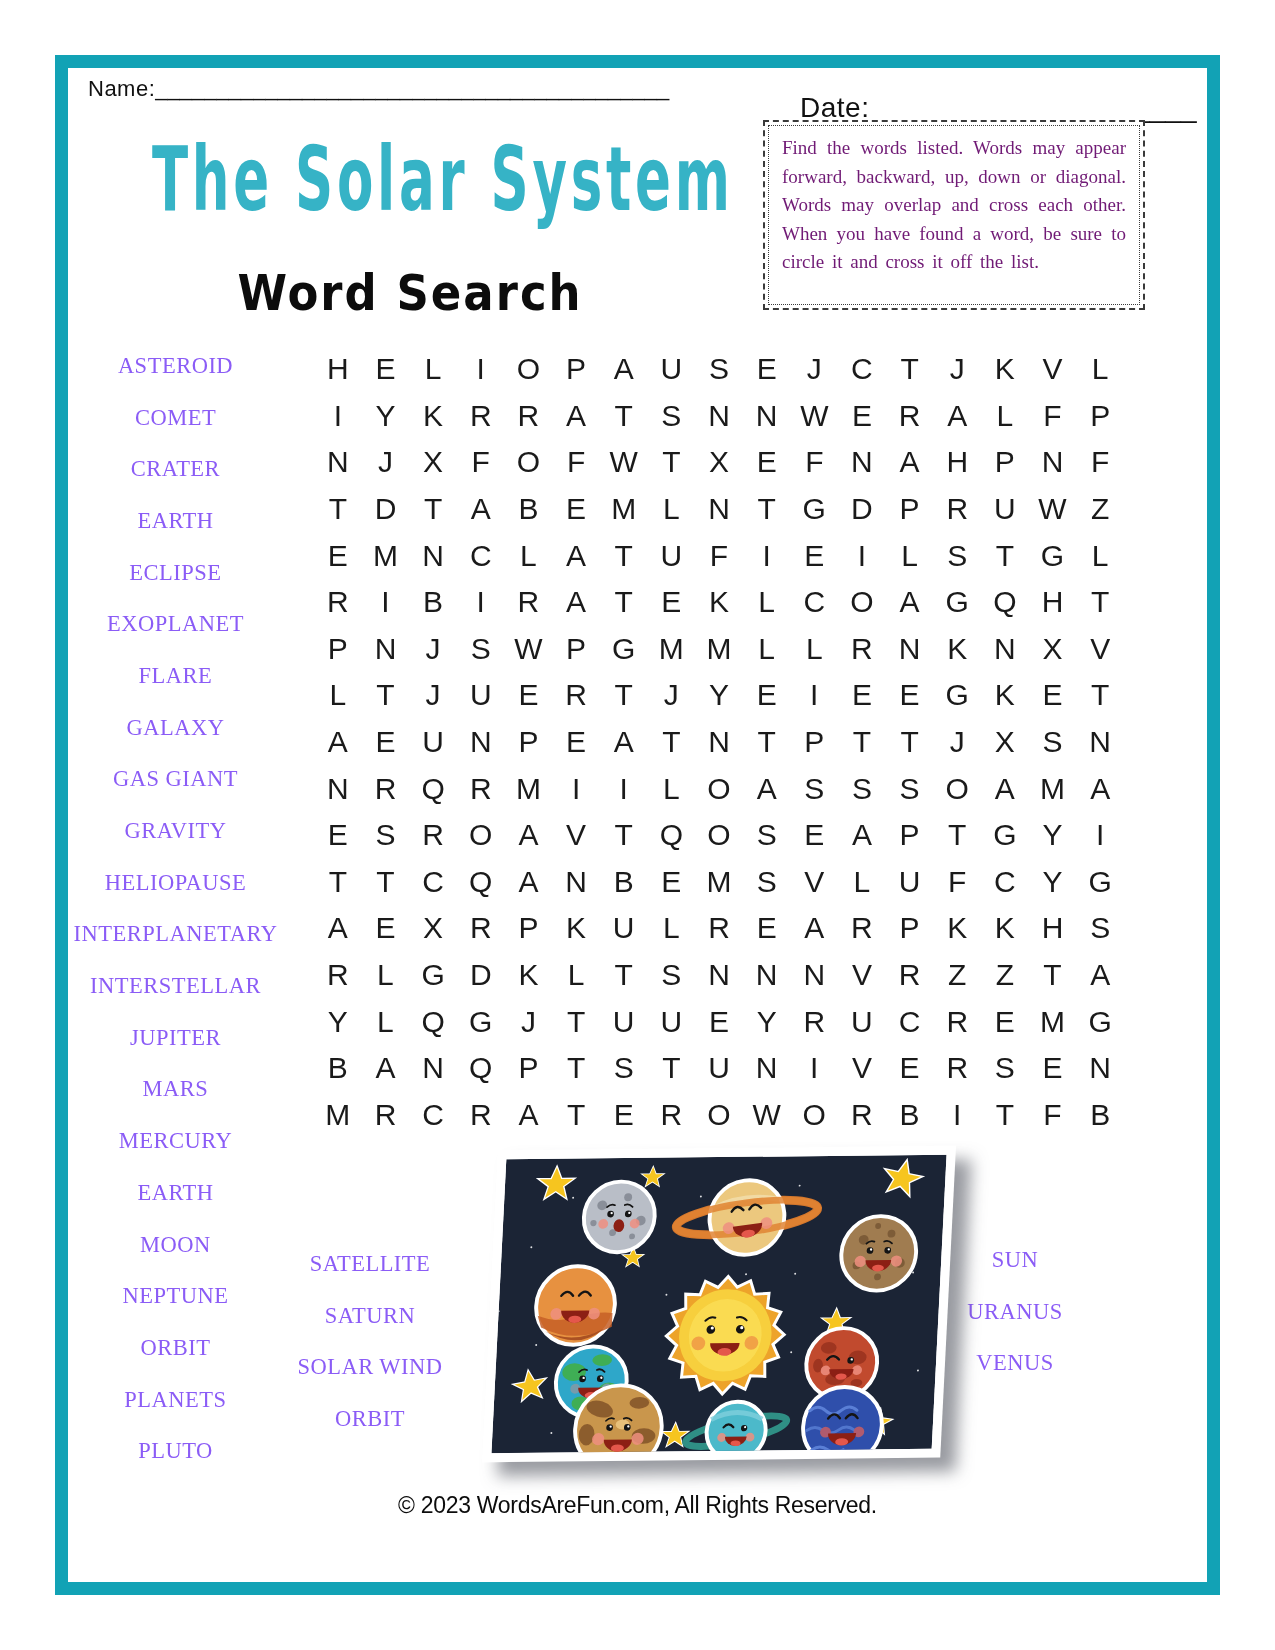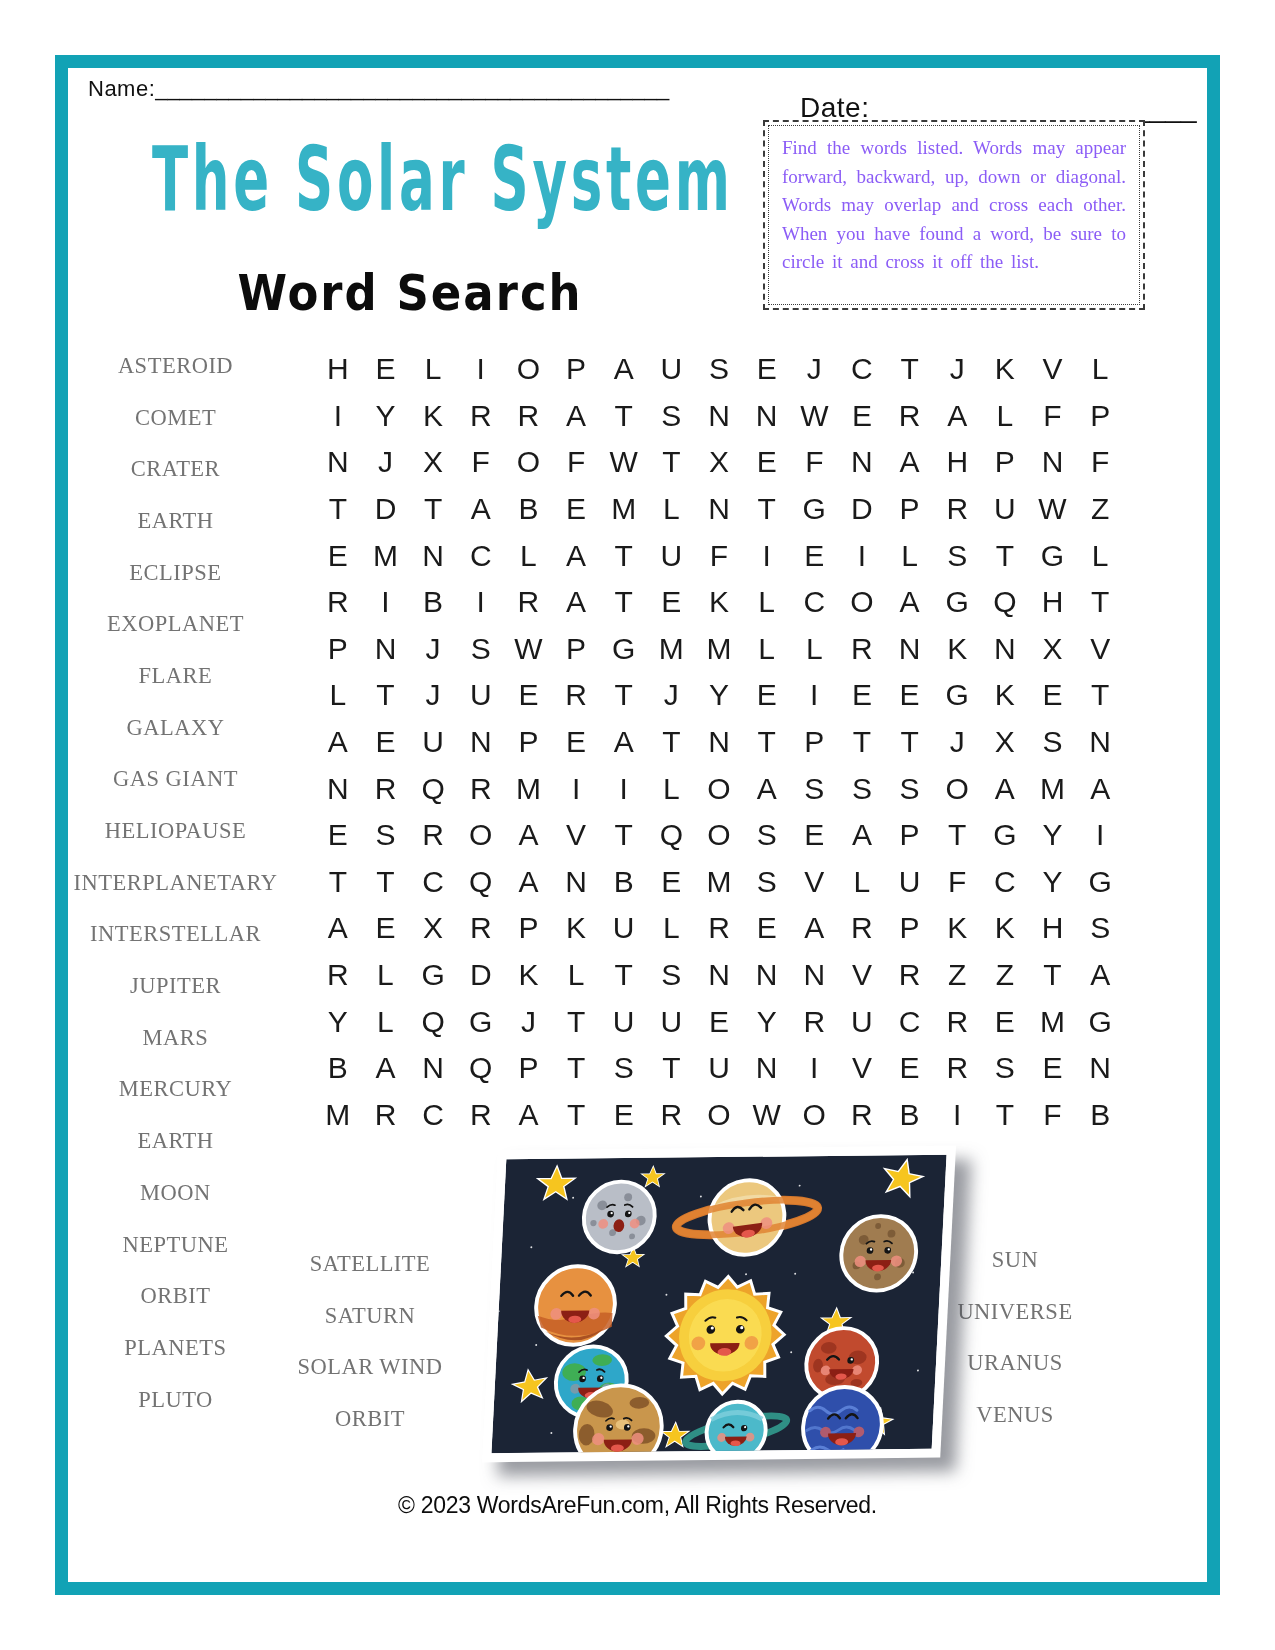--- a/index.html
+++ b/index.html
@@ -27,28 +27,28 @@
     font-size:45px;letter-spacing:2px;color:#0c0c0c;transform:scaleY(1.12);
   }
   
   .instructions{
     position:absolute;left:763px;top:120px;width:382px;height:190px;box-sizing:border-box;
     border:2px dashed #3a3a3a;padding:3px;background:#fff;
   }
   .instructions-inner{
     width:100%;height:100%;box-sizing:border-box;border:1px dotted #3a3a3a;
     padding:8px 13px;font-family:"Liberation Serif",serif;font-size:19px;line-height:1.5;
-    text-align:justify;word-spacing:3px;color:#8b5cf6;
+    text-align:justify;word-spacing:3px;color:#701a75;
   }
   
   .word-col{position:absolute;display:flex;flex-direction:column;text-align:center;}
   .word-col-left{left:48px;top:340px;width:255px;}
   .word-item{
     height:51.7px;display:flex;align-items:center;justify-content:center;
-    font-family:"Liberation Serif",serif;font-size:22.5px;letter-spacing:.5px;color:#737373;
+    font-family:"Liberation Serif",serif;font-size:22.5px;letter-spacing:.5px;color:#8b5cf6;
     white-space:nowrap;
   }
   
   .letter-grid{
     position:absolute;left:314px;top:346px;width:810px;height:792px;
     display:grid;grid-template-columns:repeat(17,1fr);grid-template-rows:repeat(17,1fr);
   }
   .grid-cell{
     display:flex;align-items:center;justify-content:center;
     font-family:"Liberation Sans",sans-serif;font-size:30px;color:#1a1a1a;
@@ -91,20 +91,21 @@
 <div class="word-col word-col-left">
     <div class="word-item">ASTEROID</div>
     <div class="word-item">COMET</div>
     <div class="word-item">CRATER</div>
     <div class="word-item">EARTH</div>
     <div class="word-item">ECLIPSE</div>
     <div class="word-item">EXOPLANET</div>
     <div class="word-item">FLARE</div>
     <div class="word-item">GALAXY</div>
     <div class="word-item">GAS GIANT</div>
+    <div class="word-item">GRAVITY</div>
     <div class="word-item">HELIOPAUSE</div>
     <div class="word-item">INTERPLANETARY</div>
     <div class="word-item">INTERSTELLAR</div>
     <div class="word-item">JUPITER</div>
     <div class="word-item">MARS</div>
     <div class="word-item">MERCURY</div>
     <div class="word-item">EARTH</div>
     <div class="word-item">MOON</div>
     <div class="word-item">NEPTUNE</div>
     <div class="word-item">ORBIT</div>
@@ -405,21 +406,20 @@
   </div>
 
 <div class="word-col word-col-bl">
     <div class="word-item">SATELLITE</div>
     <div class="word-item">SATURN</div>
     <div class="word-item">SOLAR WIND</div>
     <div class="word-item">ORBIT</div>
   </div>
 <div class="word-col word-col-br">
     <div class="word-item">SUN</div>
-    <div class="word-item">UNIVERSE</div>
     <div class="word-item">URANUS</div>
     <div class="word-item">VENUS</div>
   </div>
 
 <div class="illo">
   <svg viewBox="0 0 448 300" preserveAspectRatio="none">
     <defs>
       <path id="star5" d="M0,-10 L2.9,-3.1 10,-3.1 4.2,1.2 6.2,8.1 0,4 -6.2,8.1 -4.2,1.2 -10,-3.1 -2.9,-3.1 Z"></path>
       <g id="cheeks">
           <circle cx="-16" cy="7" r="5" fill="#ef8f80" opacity=".85"></circle>

